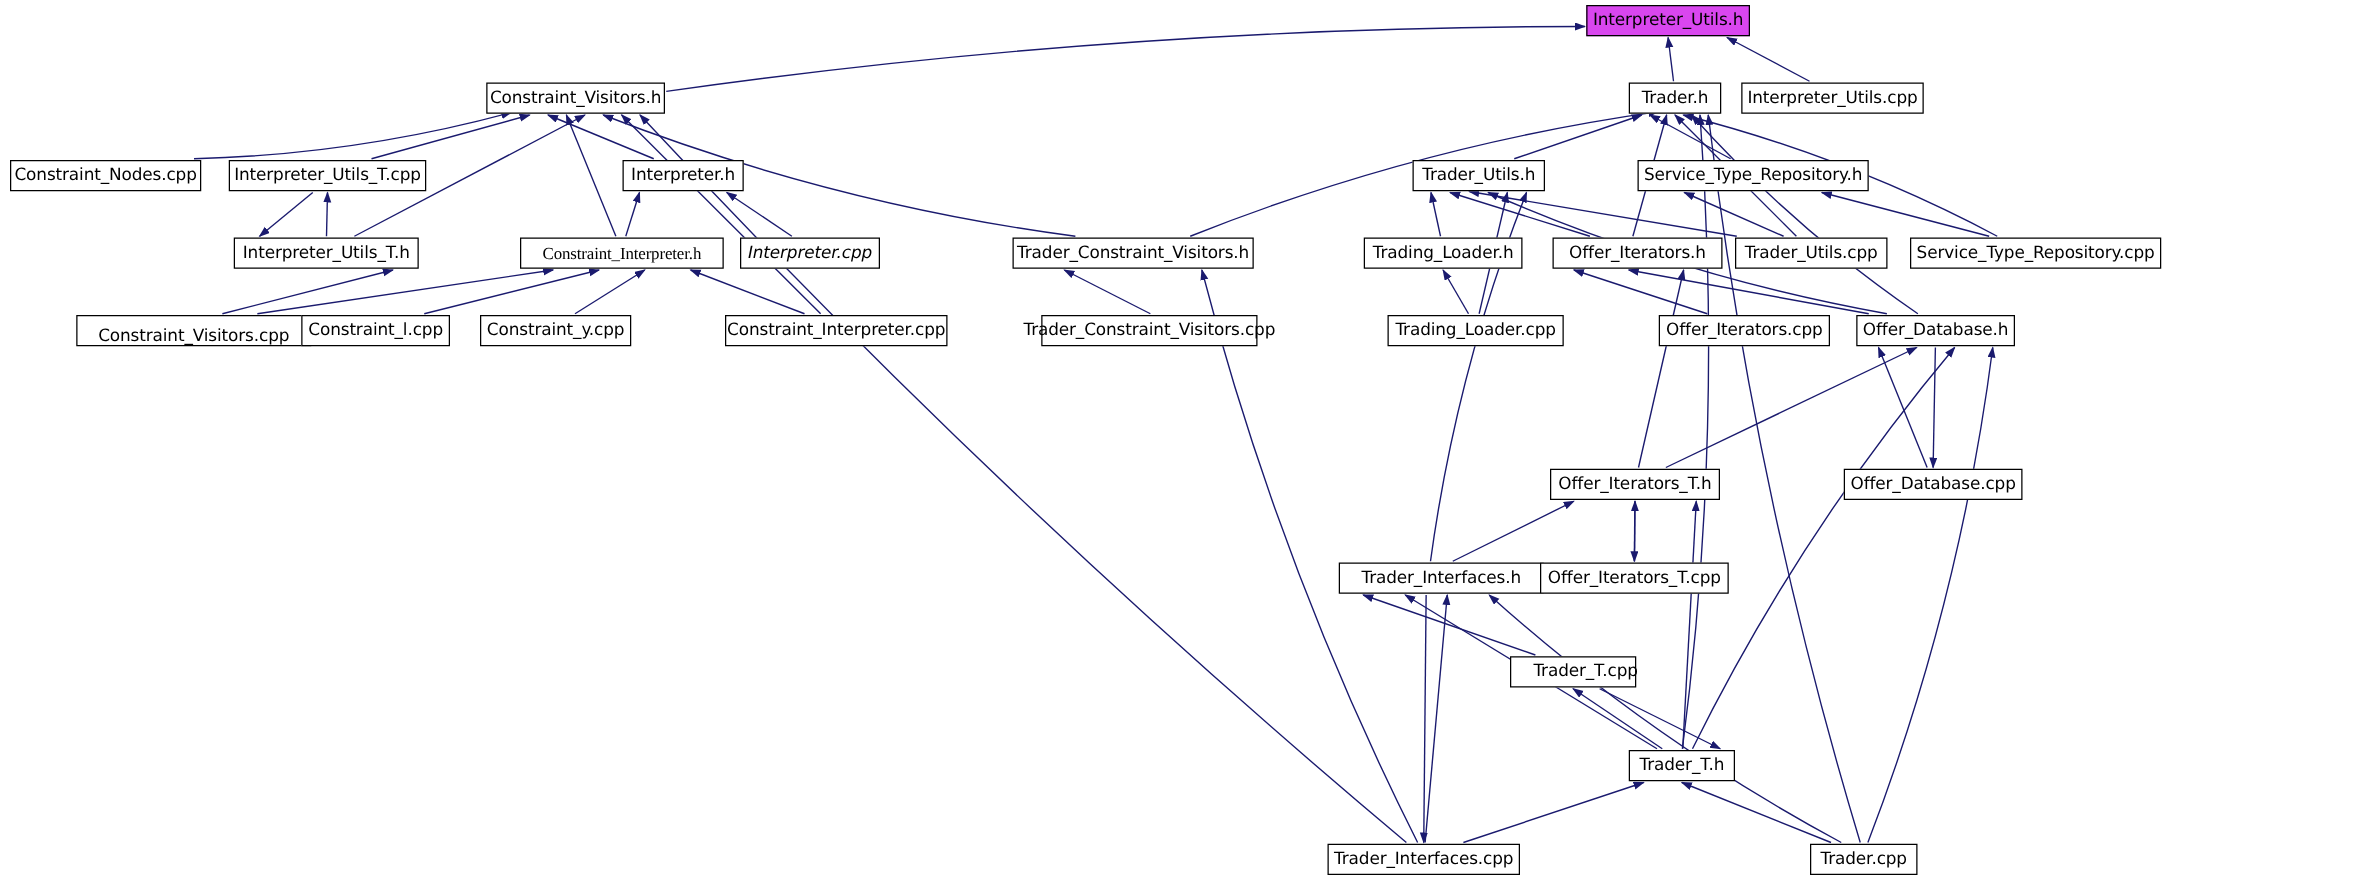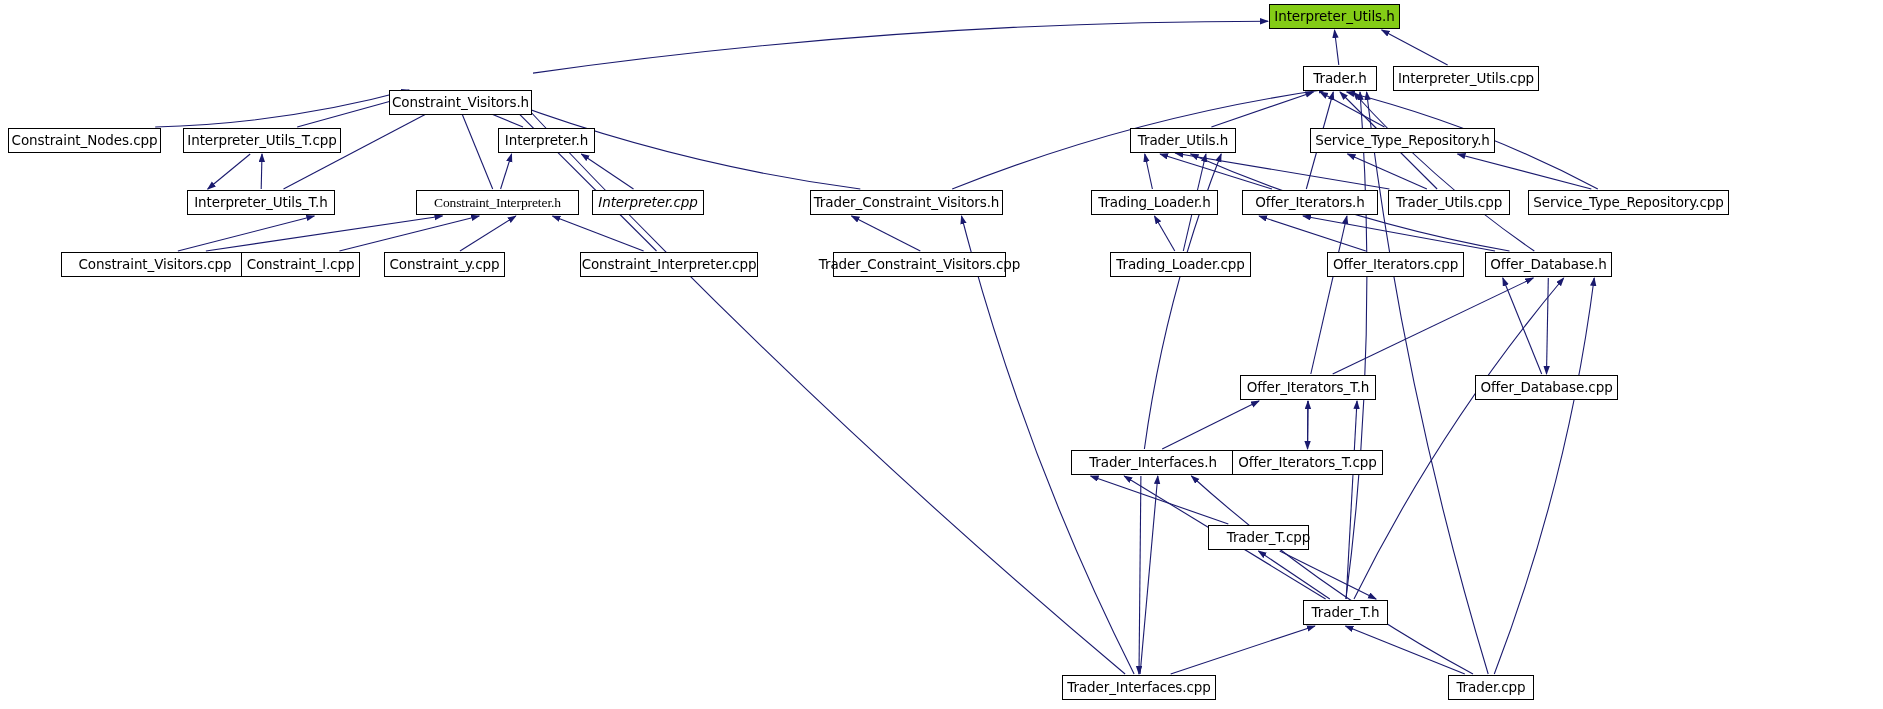--- a/index.html
+++ b/index.html
@@ -31,21 +31,21 @@
     font-size: 13.5px;
     line-height: 1;
     display: flex;
     align-items: center;
     justify-content: center;
     white-space: nowrap;
     letter-spacing: -0.1px;
     height: 25px;
   }
   .node-box.highlight {
-    background: #84cc16;
+    background: #d946ef;
   }
   .node-label {
     pointer-events: none;
   }
 </style>
 </head>
 <body>
 
 <div id="graph-root">
   <svg id="edge-layer" viewBox="0 0 1883 709" width="1883" height="709" xmlns="http://www.w3.org/2000/svg">
@@ -115,21 +115,21 @@
         <path d="M1329.8,599.0 L1258.5,551.0" fill="none" stroke="#1a1a6e" stroke-width="1.1" marker-end="url(#arrow)"></path>
         <path d="M1170.7,674.0 L1314.9,626.0" fill="none" stroke="#1a1a6e" stroke-width="1.1" marker-end="url(#arrow)"></path>
         <path d="M1464.8,674.0 L1345.5,626.0" fill="none" stroke="#1a1a6e" stroke-width="1.1" marker-end="url(#arrow)"></path>
         <path d="M1279.7,551.0 L1376.1,599.0" fill="none" stroke="#1a1a6e" stroke-width="1.1" marker-end="url(#arrow)"></path>
       </g>
   </svg>
   <div id="nodes">
       <div class="node-box highlight" style="left: 1269px; top: 4px; width: 131px;">
         <span class="node-label">Interpreter_Utils.h</span>
       </div>
-      <div class="node-box" style="left: 389px; top: 66px; width: 143px; margin-top: 24px;">
+      <div class="node-box" style="left: 389px; top: 66px; width: 143px;">
         <span class="node-label">Constraint_Visitors.h</span>
       </div>
       <div class="node-box" style="left: 1303px; top: 66px; width: 74px;">
         <span class="node-label">Trader.h</span>
       </div>
       <div class="node-box" style="left: 1393px; top: 66px; width: 146px;">
         <span class="node-label">Interpreter_Utils.cpp</span>
       </div>
       <div class="node-box" style="left: 8px; top: 128px; width: 153px;">
         <span class="node-label">Constraint_Nodes.cpp</span>
@@ -163,21 +163,21 @@
       </div>
       <div class="node-box" style="left: 1242px; top: 190px; width: 136px;">
         <span class="node-label">Offer_Iterators.h</span>
       </div>
       <div class="node-box" style="left: 1388px; top: 190px; width: 122px;">
         <span class="node-label">Trader_Utils.cpp</span>
       </div>
       <div class="node-box" style="left: 1528px; top: 190px; width: 201px;">
         <span class="node-label">Service_Type_Repository.cpp</span>
       </div>
-      <div class="node-box" style="left: 61px; top: 252px; width: 188px;">
+      <div class="node-box" style="left: 61px; top: 252px; width: 188px; align-items: flex-end;">
         <span class="node-label">Constraint_Visitors.cpp</span>
       </div>
       <div class="node-box" style="left: 241px; top: 252px; width: 119px;">
         <span class="node-label">Constraint_l.cpp</span>
       </div>
       <div class="node-box" style="left: 384px; top: 252px; width: 121px;">
         <span class="node-label">Constraint_y.cpp</span>
       </div>
       <div class="node-box" style="left: 580px; top: 252px; width: 178px;">
         <span class="node-label">Constraint_Interpreter.cpp</span>

